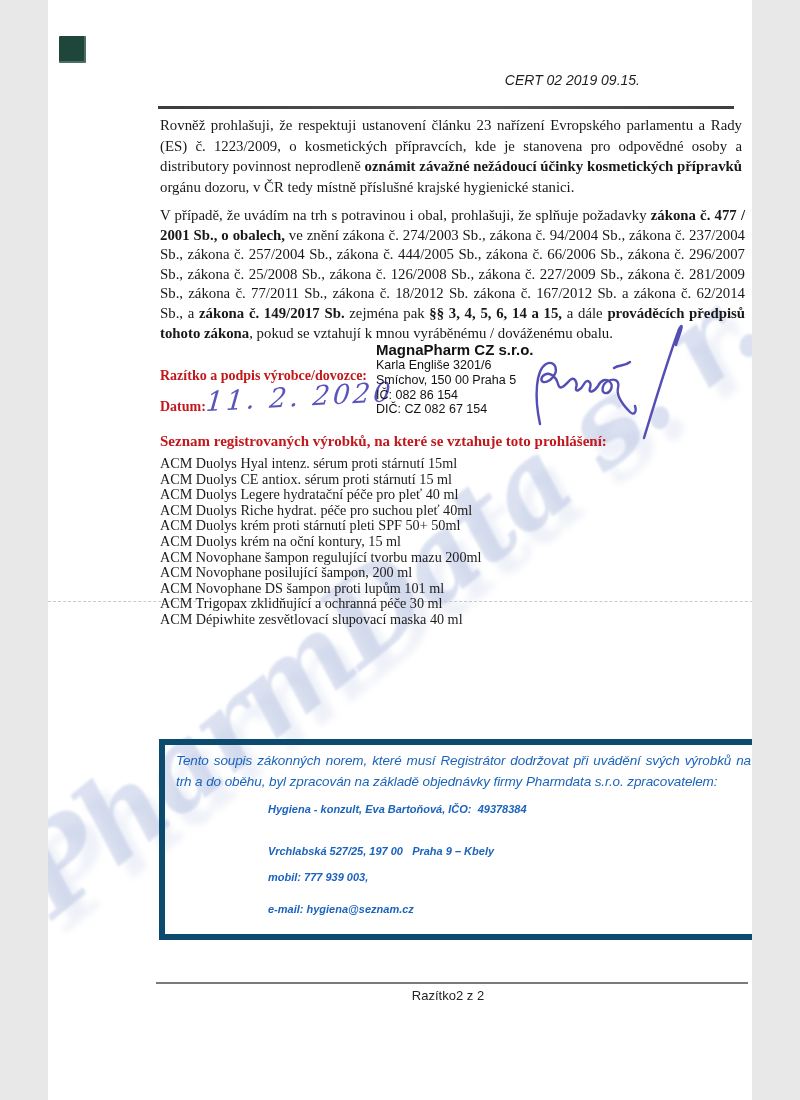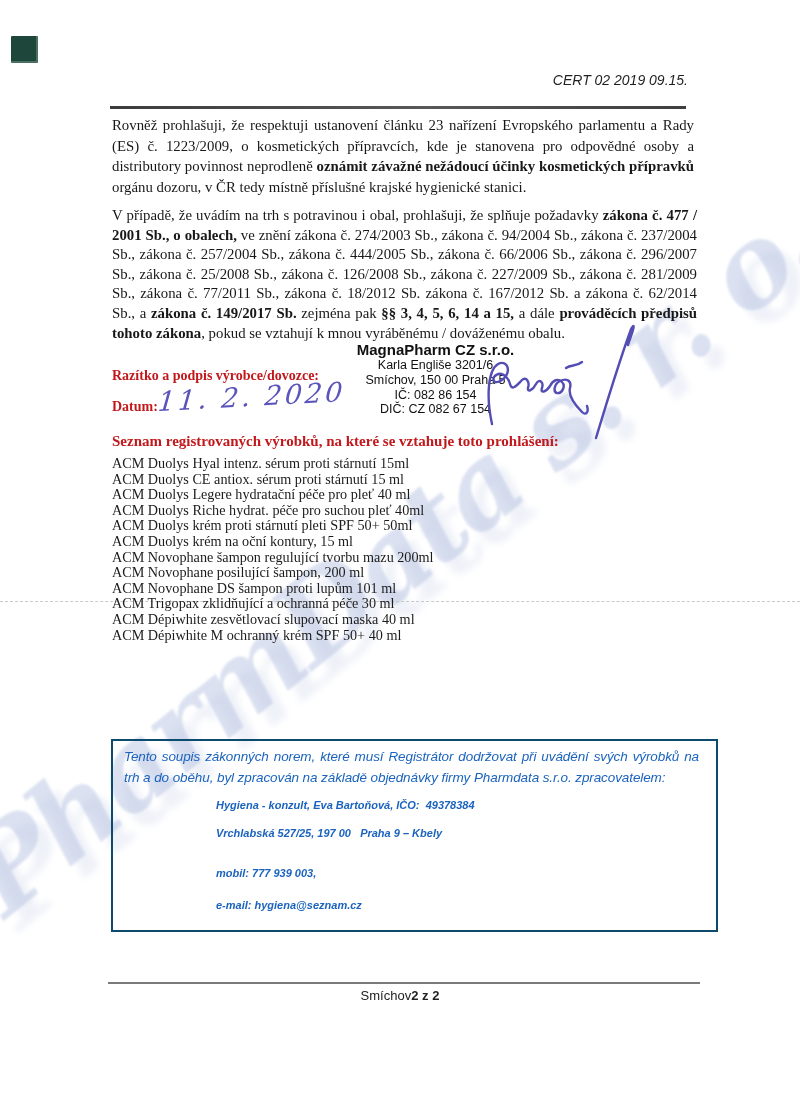--- a/index.html
+++ b/index.html
@@ -1,17 +1,17 @@
 <!DOCTYPE html>
 <html><head>
 <meta charset="utf-8">
 <style>
   html,body{margin:0;padding:0;background:#e8e8e8;}
   .page{
-    position:relative;width:800px;height:1100px;margin:0 auto;
+    position:relative;width:704px;height:1100px;margin:0 auto;
     background:#ffffff;overflow:hidden;
     font-family:"Liberation Serif","DejaVu Serif",serif;
     color:#1b1b1b;
   }
   .abs{position:absolute;}
   
   .watermark{
     position:absolute;left:-150px;top:488px;width:1100px;height:160px;
     text-align:center;white-space:nowrap;
     font-family:"DejaVu Serif",serif;font-style:italic;font-weight:bold;
@@ -36,45 +36,45 @@
   .p2{top:206px;line-height:19.6px;width:585px;}
   
   .red{color:#c2181b;font-weight:bold;}
   .razitko{left:112px;top:368px;font-size:14px;}
   .datum{left:112px;top:399px;font-size:14px;}
   .date-script{
     left:158px;top:381px;font-family:"DejaVu Serif",serif;font-style:italic;
     font-size:27px;color:#5a54bb;letter-spacing:3px;
     transform:rotate(-3deg) skewX(-8deg);
   }
-  .company{left:328px;top:342px;width:215px;text-align:center;font-family:"Liberation Sans",sans-serif;color:#111;}
+  .company{left:328px;top:342px;width:215px;font-family:"Liberation Sans",sans-serif;color:#111;}
   .company .name{font-weight:bold;font-size:15px;line-height:16px;}
   .company .line{font-size:12.5px;line-height:14.8px;}
   
   .sig{left:478px;top:320px;width:190px;height:122px;}
   
   .seznam{left:112px;top:433px;font-size:15px;}
   .plist{left:112px;top:456px;width:480px;font-size:14.2px;line-height:15.6px;}
   
-  .ibox{left:111px;top:739px;width:597px;height:189px;border:2px solid #0c4a6e;background:transparent;padding-left:6px;}
+  .ibox{left:111px;top:739px;width:597px;height:189px;border:6px solid #0c4a6e;background:transparent;padding-left:6px;}
   .ibox .intro{
     position:absolute;left:11px;top:5px;width:575px;
     font-family:"Liberation Sans",sans-serif;font-style:italic;
     font-size:13.5px;line-height:21px;letter-spacing:-.1px;
     color:#1a63be;text-align:justify;
   }
   .ibox .cline{
     position:absolute;left:103px;
     font-family:"Liberation Sans",sans-serif;font-style:italic;font-weight:bold;
     font-size:11px;color:#1a63be;white-space:pre;
   }
   
   .footer-rule{left:108px;top:982px;width:592px;height:1.5px;background:#7a7a7a;}
   .footer-text{left:0;top:988px;width:800px;text-align:center;font-family:"Liberation Sans",sans-serif;font-size:13px;color:#222;}
-  .footer-text .bold{font-weight:bold;margin-left:0;}
+  .footer-text .bold{font-weight:normal;margin-left:0;}
 </style>
 </head>
 <body>
 
 <div class="page">
 
   <div class="watermark echo">PharmData s. r. o.</div>
   <div class="watermark">PharmData s. r. o.</div>
 
   <div class="content">
@@ -119,30 +119,29 @@
       <div>ACM Duolys CE antiox. sérum proti stárnutí 15 ml</div>
       <div>ACM Duolys Legere hydratační péče pro pleť 40 ml</div>
       <div>ACM Duolys Riche hydrat. péče pro suchou pleť 40ml</div>
       <div>ACM Duolys krém proti stárnutí pleti SPF 50+ 50ml</div>
       <div>ACM Duolys krém na oční kontury, 15 ml</div>
       <div>ACM Novophane šampon regulující tvorbu mazu 200ml</div>
       <div>ACM Novophane posilující šampon, 200 ml</div>
       <div>ACM Novophane DS šampon proti lupům 101 ml</div>
       <div>ACM Trigopax zklidňující a ochranná péče 30 ml</div>
       <div>ACM Dépiwhite zesvětlovací slupovací maska 40 ml</div>
-      <div>ACM Dépiwhite M ochranný krém SPF 50+ 40 ml</div>
     </div>
 
     <div class="abs ibox">
       <div class="intro">Tento soupis zákonných norem, které musí Registrátor dodržovat při uvádění svých výrobků na trh a do oběhu, byl zpracován na základě objednávky firmy Pharmdata s.r.o. zpracovatelem:</div>
       <div class="cline" style="top:58px">Hygiena - konzult, Eva Bartoňová, IČO:&nbsp; 49378384</div>
-      <div class="cline" style="top:86px">Vrchlabská 527/25, 197 00&nbsp;&nbsp; Praha 9 – Kbely</div>
+      <div class="cline" style="top:100px">Vrchlabská 527/25, 197 00&nbsp;&nbsp; Praha 9 – Kbely</div>
       <div class="cline" style="top:126px">mobil: 777 939 003,</div>
       <div class="cline" style="top:158px">e-mail: hygiena@seznam.cz</div>
     </div>
 
     <div class="abs footer-rule"></div>
     <div class="abs footer-text">
-      <span>Smíchov</span><span class="bold">2 z 2</span>
+      <span>Razítko</span><span class="bold">2 z 2</span>
     </div>
 
   </div>
 </div>
 
 </body></html>

